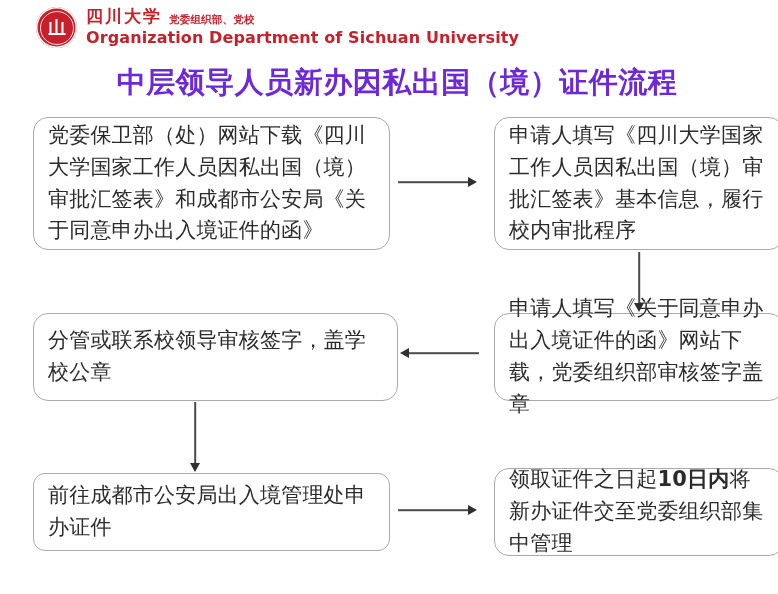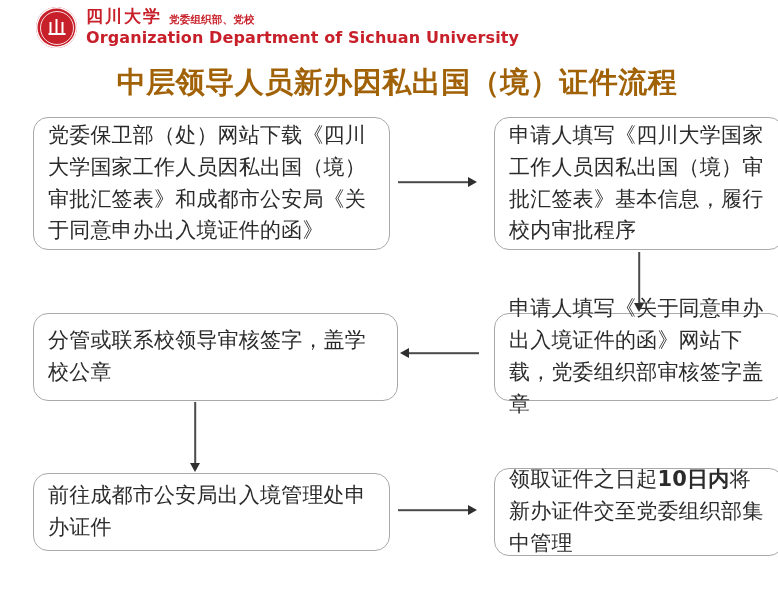--- a/index.html
+++ b/index.html
@@ -59,21 +59,21 @@
     margin-top:3px;
     font-size:16px;font-weight:700;color:#c8202a;
     letter-spacing:.1px;
   }
 
   
   .title{
     position:absolute;left:0;right:0;top:63px;
     text-align:center;
     font-family:"DejaVu Sans","Liberation Sans",sans-serif;
-    font-size:29px;font-weight:700;color:#a16207;
+    font-size:29px;font-weight:700;color:#6d28d9;
     letter-spacing:.5px;
     white-space:nowrap;
   }
 
   
   .box{
     position:absolute;
     box-sizing:border-box;
     border:1.3px solid #a9a9a9;
     border-radius:15px;
@@ -86,21 +86,21 @@
     color:#2b2b2b;
     letter-spacing:.2px;
   }
   .box span{display:block;}
   .box b{font-weight:700;}
 
   #box1{left:17px;top:117px;width:357px;height:133px;}
   #box2{left:478px;top:117px;width:290px;height:133px;}
   #box3{left:478px;top:313px;width:290px;height:88px;}
   #box4{left:17px;top:313px;width:365px;height:88px;}
-  #box5{left:17px;top:473px;width:357px;height:78px;}
+  #box5{left:17px;top:473px;width:357px;height:78px;border-radius:12px;}
   #box6{left:478px;top:468px;width:290px;height:88px;}
 
   
   .arrow{position:absolute;}
   .arrow .shaft{position:absolute;background:#4a4a4a;}
   .arrow .head{position:absolute;width:0;height:0;}
 
   
   .arrow.h-right .shaft{left:0;top:50%;transform:translateY(-50%);height:1.6px;right:8px;}
   .arrow.h-right .head{

